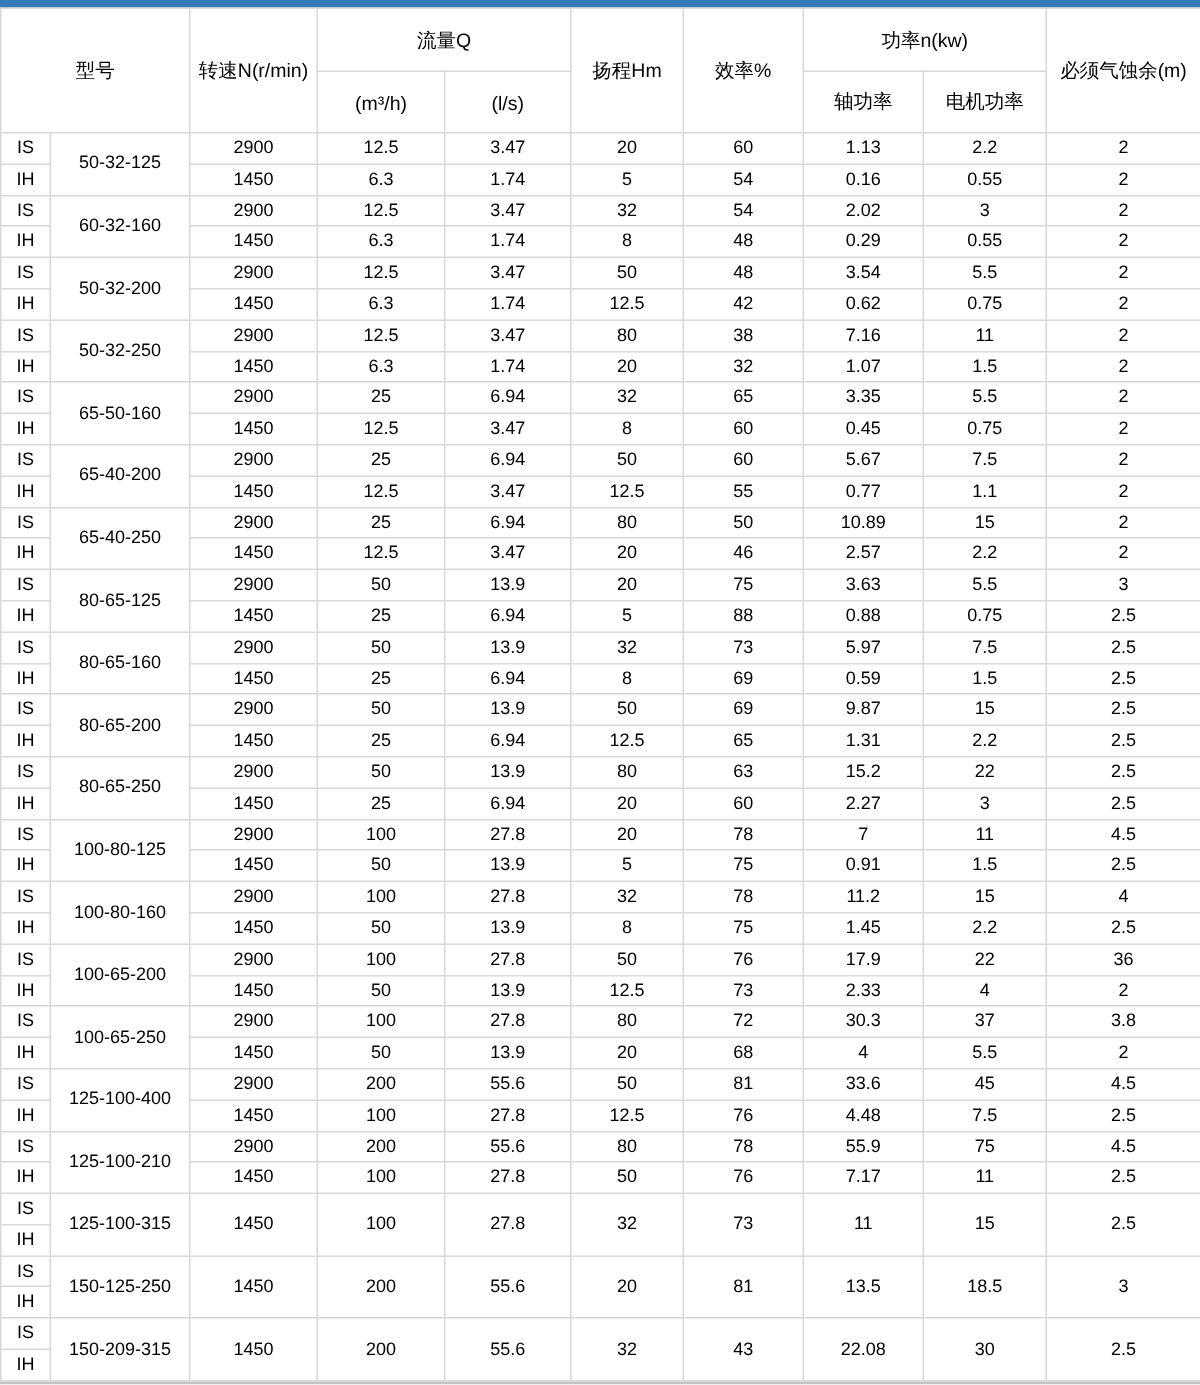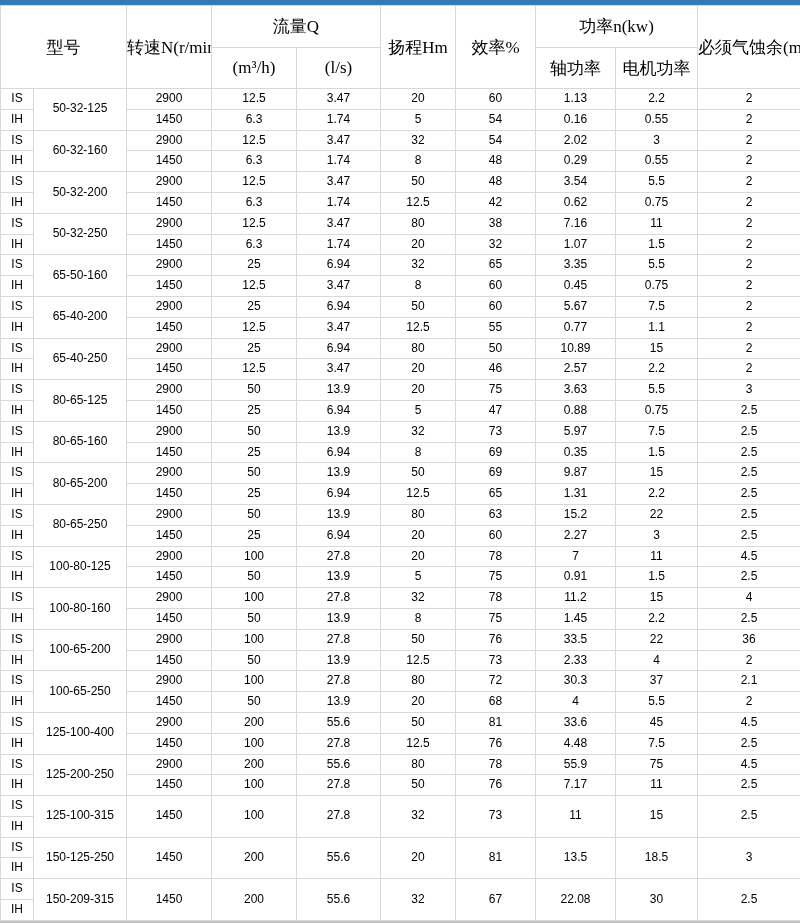--- a/index.html
+++ b/index.html
@@ -19,23 +19,22 @@
   .spec-table th, .spec-table td {
     border: 1px solid #d8d8d8;
     text-align: center;
     vertical-align: middle;
     padding: 0;
     overflow: hidden;
     white-space: nowrap;
   }
   .spec-table thead th {
     font-weight: normal;
-    font-size: 17px;
+    font-size: 13px;
     height: 40px;
-    font-family: Liberation Serif, serif;
   }
   .spec-table thead tr.h1 th { height: 41px; }
   .spec-table tbody td {
     font-size: 12px;
     height: 19.8px;
     line-height: 19.8px;
   }
 </style>
 </head>
 <body>
@@ -244,21 +243,21 @@
           <td>3.63</td>
           <td>5.5</td>
           <td>3</td>
         </tr>
         <tr>
           <td>IH</td>
           <td>1450</td>
           <td>25</td>
           <td>6.94</td>
           <td>5</td>
-          <td>47</td>
+          <td>88</td>
           <td>0.88</td>
           <td>0.75</td>
           <td>2.5</td>
         </tr>
         <tr>
           <td>IS</td>
           <td rowspan="2">80-65-160</td>
           <td>2900</td>
           <td>50</td>
           <td>13.9</td>
@@ -268,21 +267,21 @@
           <td>7.5</td>
           <td>2.5</td>
         </tr>
         <tr>
           <td>IH</td>
           <td>1450</td>
           <td>25</td>
           <td>6.94</td>
           <td>8</td>
           <td>69</td>
-          <td>0.35</td>
+          <td>0.59</td>
           <td>1.5</td>
           <td>2.5</td>
         </tr>
         <tr>
           <td>IS</td>
           <td rowspan="2">80-65-200</td>
           <td>2900</td>
           <td>50</td>
           <td>13.9</td>
           <td>50</td>
@@ -372,21 +371,21 @@
           <td>2.5</td>
         </tr>
         <tr>
           <td>IS</td>
           <td rowspan="2">100-65-200</td>
           <td>2900</td>
           <td>100</td>
           <td>27.8</td>
           <td>50</td>
           <td>76</td>
-          <td>33.5</td>
+          <td>17.9</td>
           <td>22</td>
           <td>36</td>
         </tr>
         <tr>
           <td>IH</td>
           <td>1450</td>
           <td>50</td>
           <td>13.9</td>
           <td>12.5</td>
           <td>73</td>
@@ -397,21 +396,21 @@
         <tr>
           <td>IS</td>
           <td rowspan="2">100-65-250</td>
           <td>2900</td>
           <td>100</td>
           <td>27.8</td>
           <td>80</td>
           <td>72</td>
           <td>30.3</td>
           <td>37</td>
-          <td>2.1</td>
+          <td>3.8</td>
         </tr>
         <tr>
           <td>IH</td>
           <td>1450</td>
           <td>50</td>
           <td>13.9</td>
           <td>20</td>
           <td>68</td>
           <td>4</td>
           <td>5.5</td>
@@ -435,21 +434,21 @@
           <td>100</td>
           <td>27.8</td>
           <td>12.5</td>
           <td>76</td>
           <td>4.48</td>
           <td>7.5</td>
           <td>2.5</td>
         </tr>
         <tr>
           <td>IS</td>
-          <td rowspan="2">125-200-250</td>
+          <td rowspan="2">125-100-210</td>
           <td>2900</td>
           <td>200</td>
           <td>55.6</td>
           <td>80</td>
           <td>78</td>
           <td>55.9</td>
           <td>75</td>
           <td>4.5</td>
         </tr>
         <tr>
@@ -493,21 +492,21 @@
         <tr>
           <td>IH</td>
         </tr>
         <tr>
           <td>IS</td>
           <td rowspan="2">150-209-315</td>
           <td rowspan="2">1450</td>
           <td rowspan="2">200</td>
           <td rowspan="2">55.6</td>
           <td rowspan="2">32</td>
-          <td rowspan="2">67</td>
+          <td rowspan="2">43</td>
           <td rowspan="2">22.08</td>
           <td rowspan="2">30</td>
           <td rowspan="2">2.5</td>
         </tr>
         <tr>
           <td>IH</td>
         </tr>
       </tbody>
   </table>
 </div>

